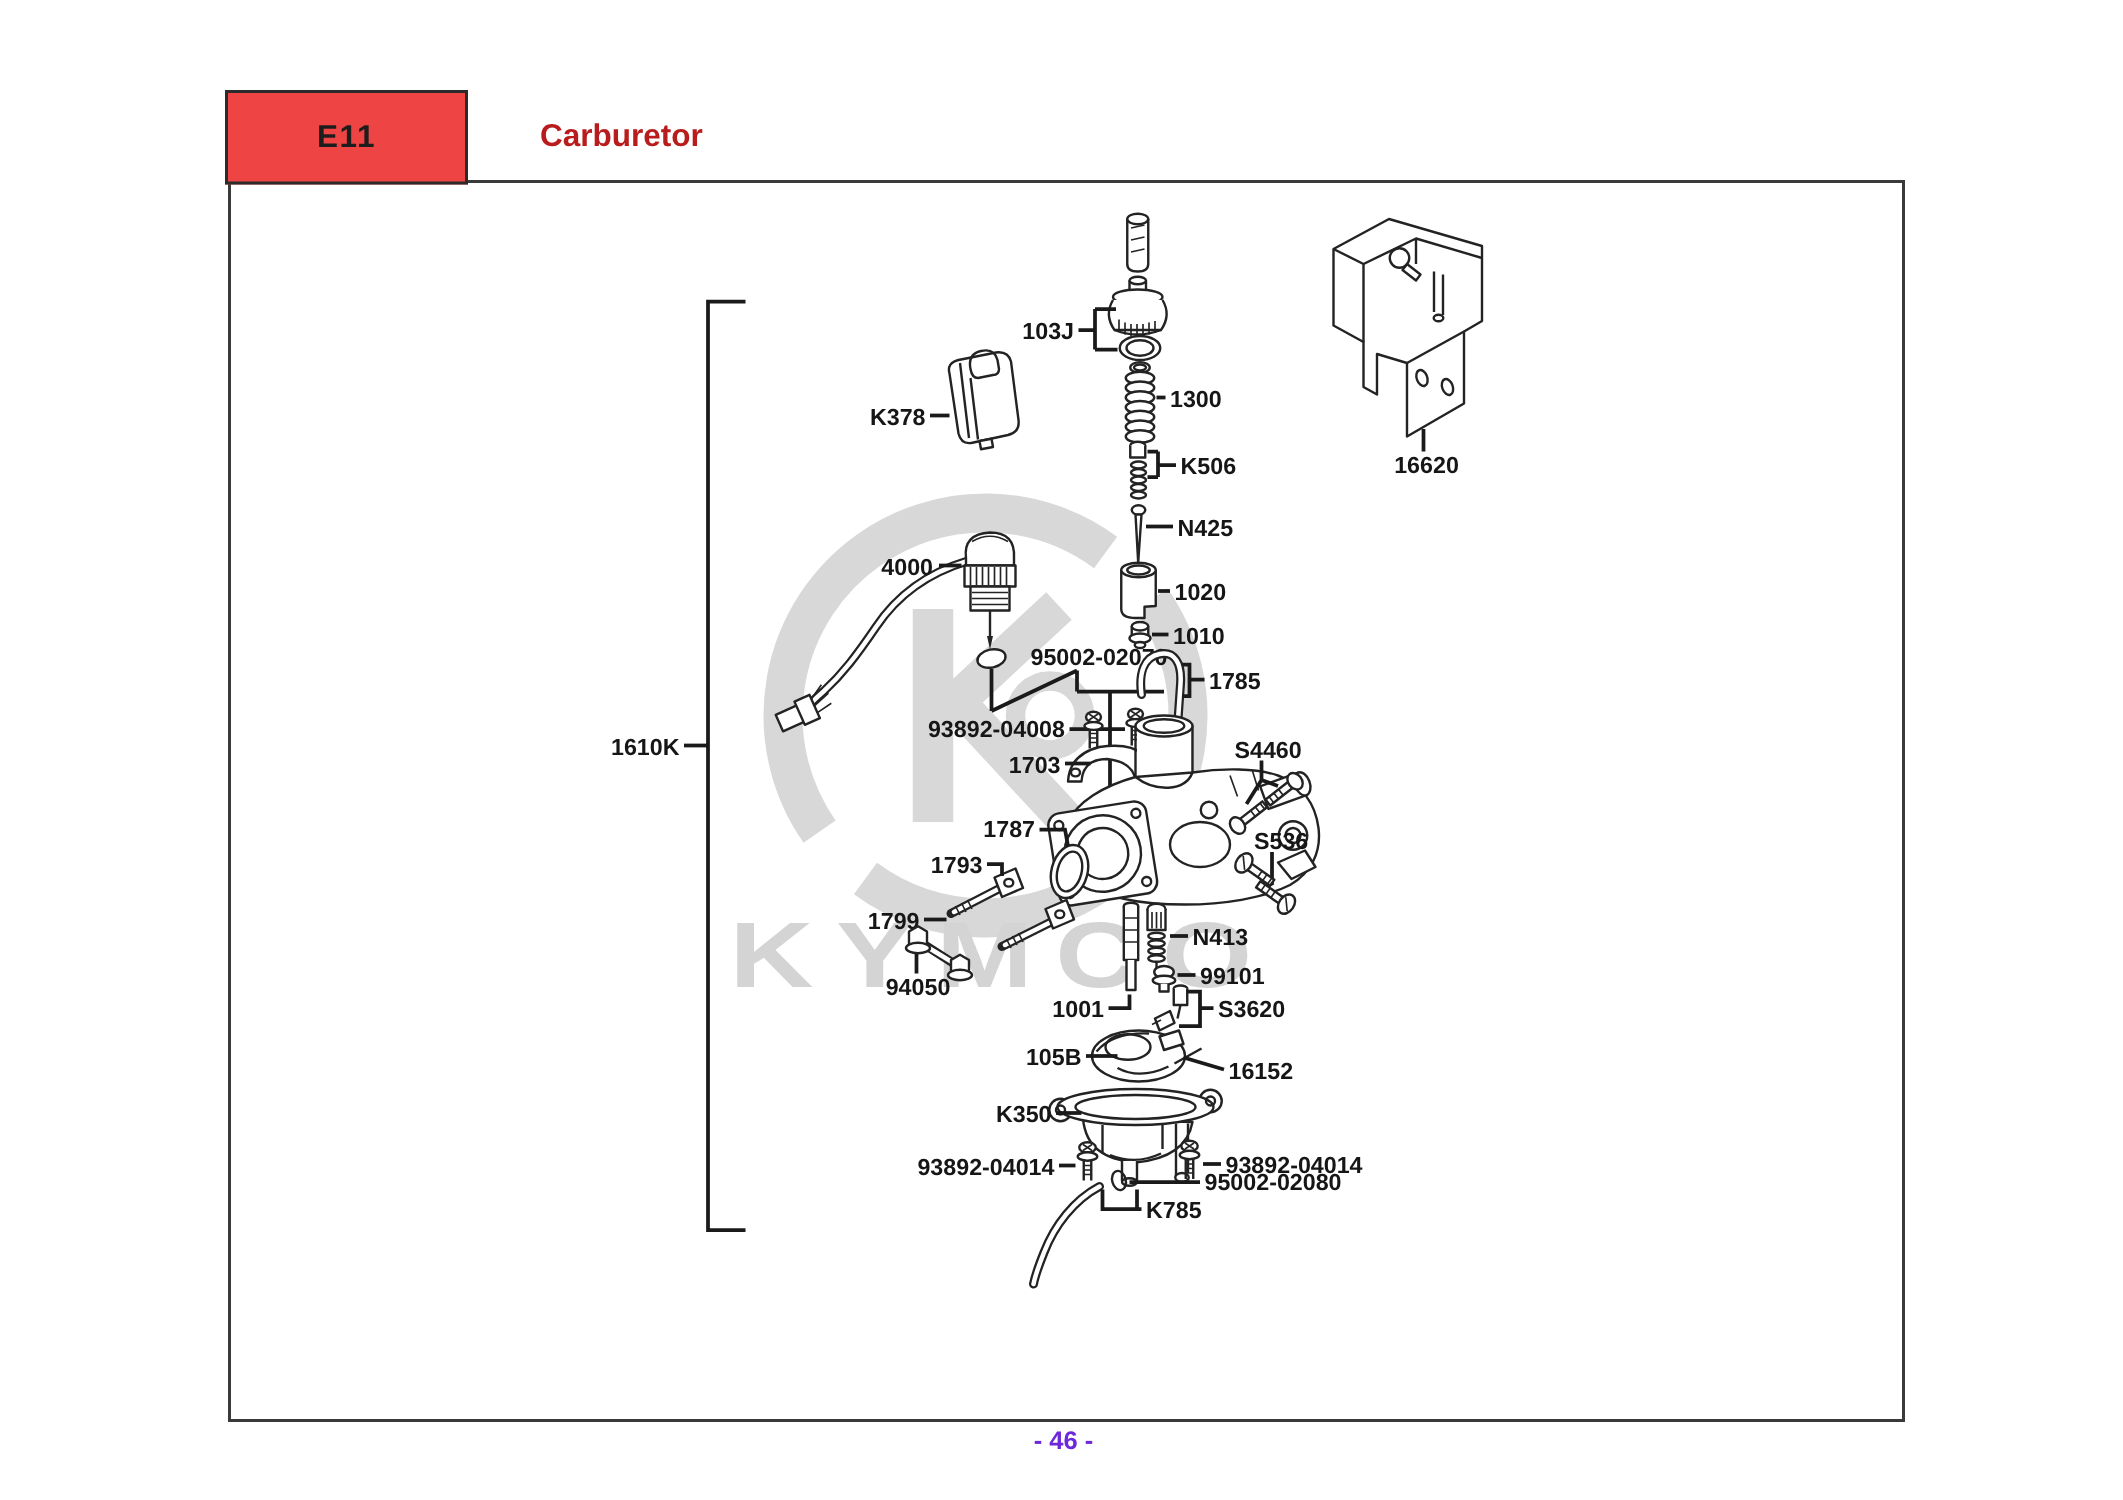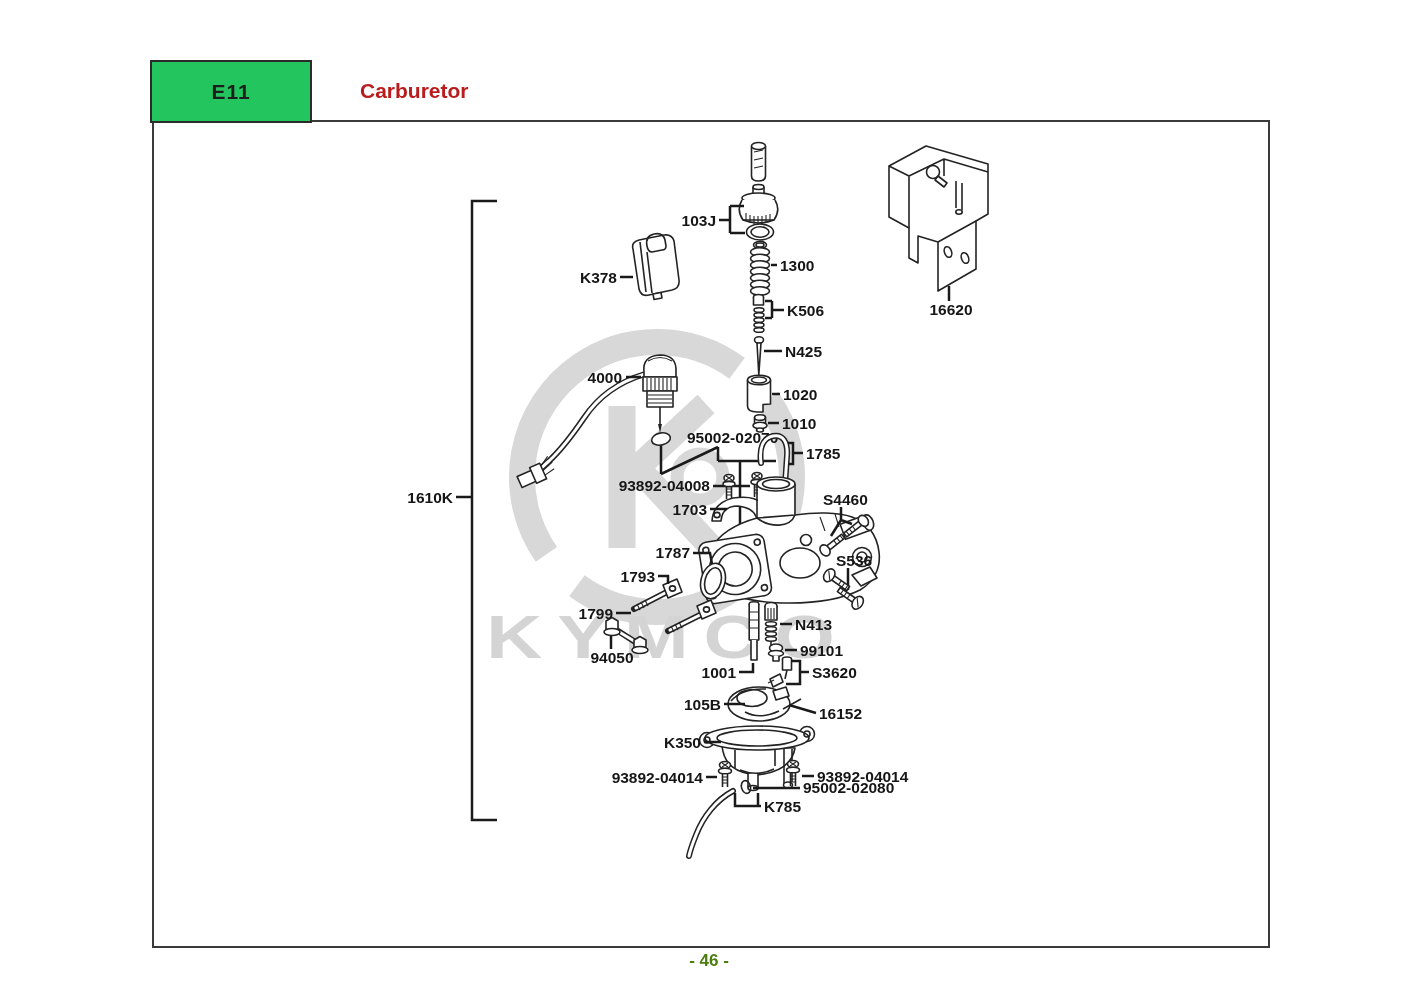--- a/index.html
+++ b/index.html
@@ -1,27 +1,27 @@
 <!DOCTYPE html>
 <html><head>
 <meta charset="utf-8">
 <style>
   html,body{margin:0;padding:0;background:#ffffff;}
   body{position:relative;width:1415px;height:1000px;overflow:hidden;
        font-family:"Liberation Sans",sans-serif;}
   .frame{position:absolute;left:152px;top:120px;width:1114px;height:824px;
          border:2px solid #3a3a3a;background:transparent;}
   .codebox{position:absolute;left:150px;top:60px;width:158px;height:59px;
-           border:2px solid #2b2b2b;background:#22c55e;display:flex;
+           border:2px solid #2b2b2b;background:#ef4444;display:flex;
            align-items:center;justify-content:center;
            font-weight:bold;font-size:21px;color:#1d1d1d;letter-spacing:1px;z-index:3;}
   .title{position:absolute;left:360px;top:79px;font-weight:bold;font-size:21px;
          color:#b91c1c;z-index:3;}
   .pageno{position:absolute;left:152px;top:951px;width:1114px;text-align:center;
-          font-weight:bold;font-size:17px;color:#4d7c0f;z-index:3;}
+          font-weight:bold;font-size:17px;color:#6d28d9;z-index:3;}
   svg.diag{position:absolute;left:0;top:0;z-index:2;}
   .lbl{font:bold 15.5px "Liberation Sans",sans-serif;fill:#161616;}
   .lble{text-anchor:end;}
   .lblc{text-anchor:middle;}
   .ld{stroke:#1a1a1a;stroke-width:2.5;fill:none;stroke-linecap:butt;}
   .pt{stroke:#232323;stroke-width:1.6;fill:#fff;stroke-linejoin:round;}
   .ptn{stroke:#232323;stroke-width:1.6;fill:none;stroke-linejoin:round;}
   .ptt{stroke:#232323;stroke-width:1.1;fill:none;}
   .pipe{stroke:#232323;stroke-width:6;fill:none;stroke-linecap:round;}
   .pipew{stroke:#ffffff;stroke-width:3;fill:none;stroke-linecap:round;}

